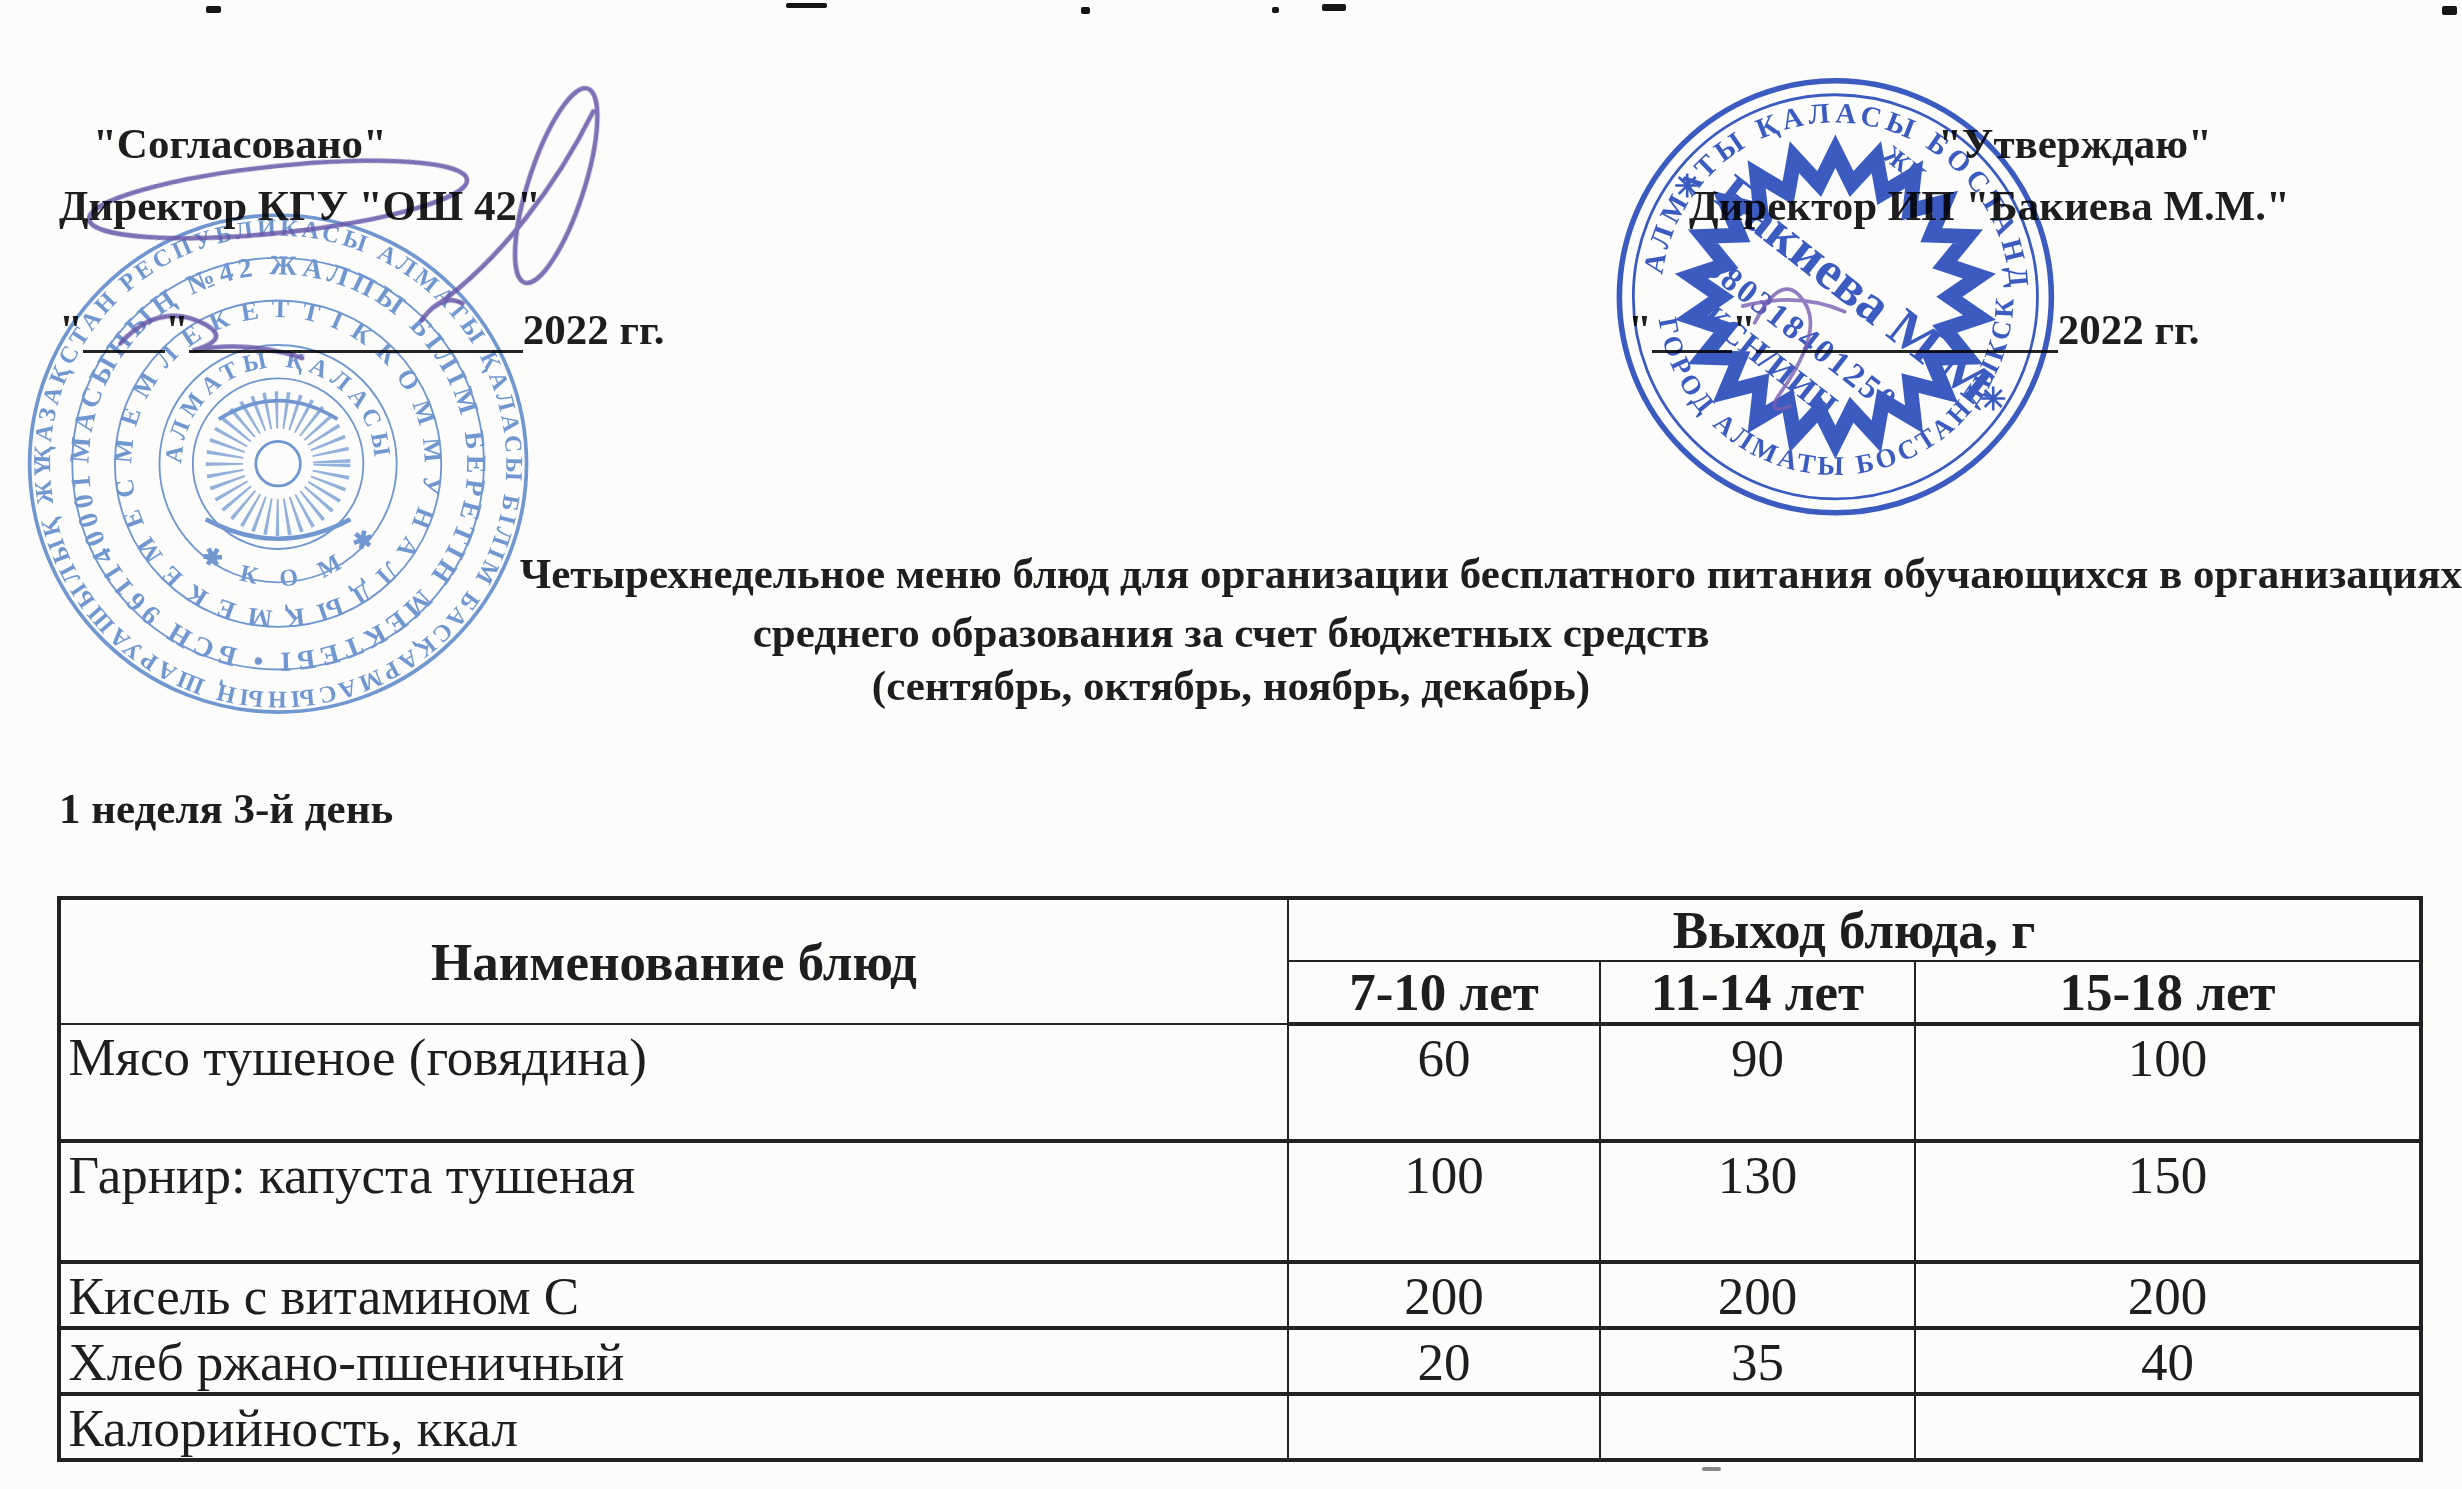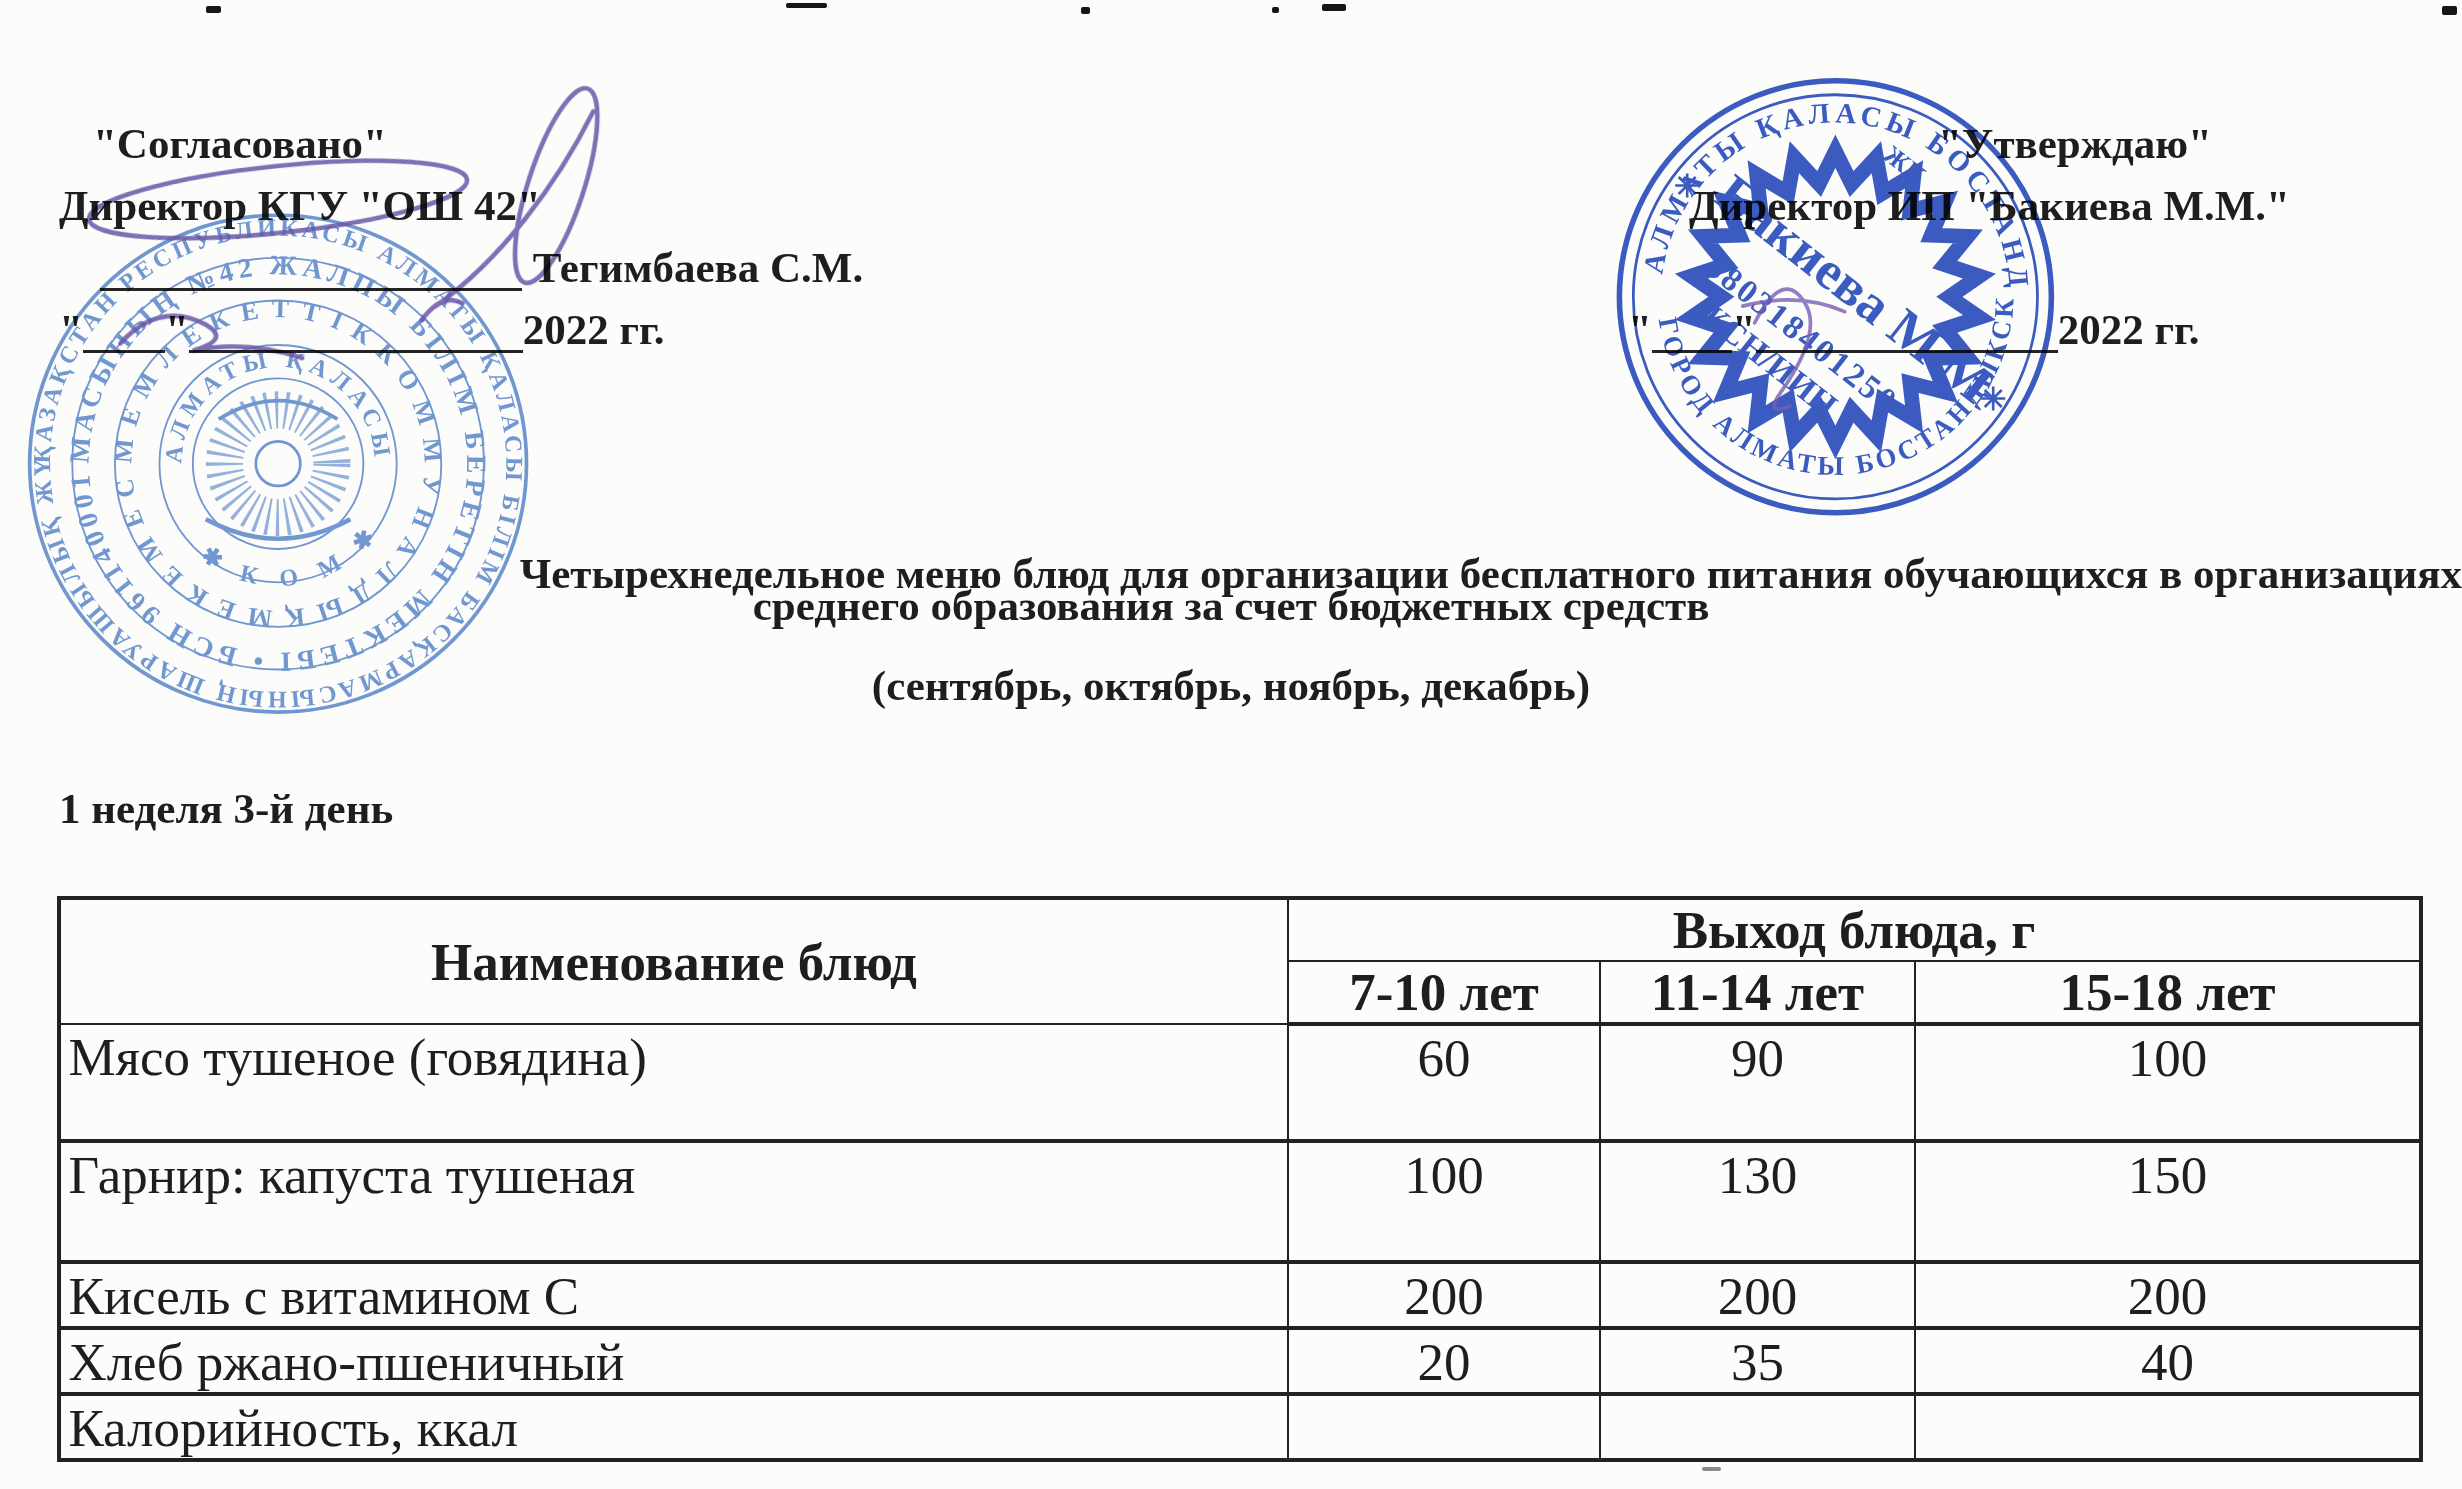--- a/index.html
+++ b/index.html
@@ -39,21 +39,21 @@
   .ul-86{width:80px;}
   .ul-326{width:302px;}
   
   .title-line{
     position:absolute;left:0;width:2462px;
     text-align:center;
     font-size:43px;font-weight:bold;line-height:48px;
     z-index:1;white-space:nowrap;
   }
   .t1{top:550px;text-align:right;}
-  .t2{top:582px;}
+  .t2{top:609px;}
   .t3{top:662px;}
   .week{
     position:absolute;left:59px;top:784px;
     font-size:43px;font-weight:bold;z-index:1;
   }
   
   .menu-table{
     position:absolute;left:57px;top:896px;
     width:2362px;
     border-collapse:collapse;
@@ -96,21 +96,20 @@
   
   .speck{position:absolute;background:#161616;z-index:3;border-radius:1.9px;}
 </style>
 </head>
 <body>
 
 <div class="page">
 
   <div class="hline l-status">"Согласовано"</div>
   <div class="hline l-role">Директор КГУ "ОШ 42"</div>
-  <div class="hline l-name"><span class="uline ul-455"></span> <span>Тегимбаева С.М.</span></div>
   <div class="hline l-date"><span>"</span><span class="uline ul-88"></span><span>"</span><span class="uline ul-360"></span><span>2022 гг.</span></div>
 
   <div class="hline r-status">"Утверждаю"</div>
   <div class="hline r-role">Директор ИП "Бакиева М.М."</div>
   <div class="hline r-date"><span>"</span><span class="uline ul-86"></span><span>"</span><span class="uline ul-326"></span><span>2022 гг.</span></div>
 
   <div class="title-line t1">Четырехнедельное меню блюд для организации бесплатного питания обучающихся в организациях</div>
   <div class="title-line t2">среднего образования за счет бюджетных средств</div>
   <div class="title-line t3">(сентябрь, октябрь, ноябрь, декабрь)</div>
   <div class="week">1 неделя 3-й день</div>

